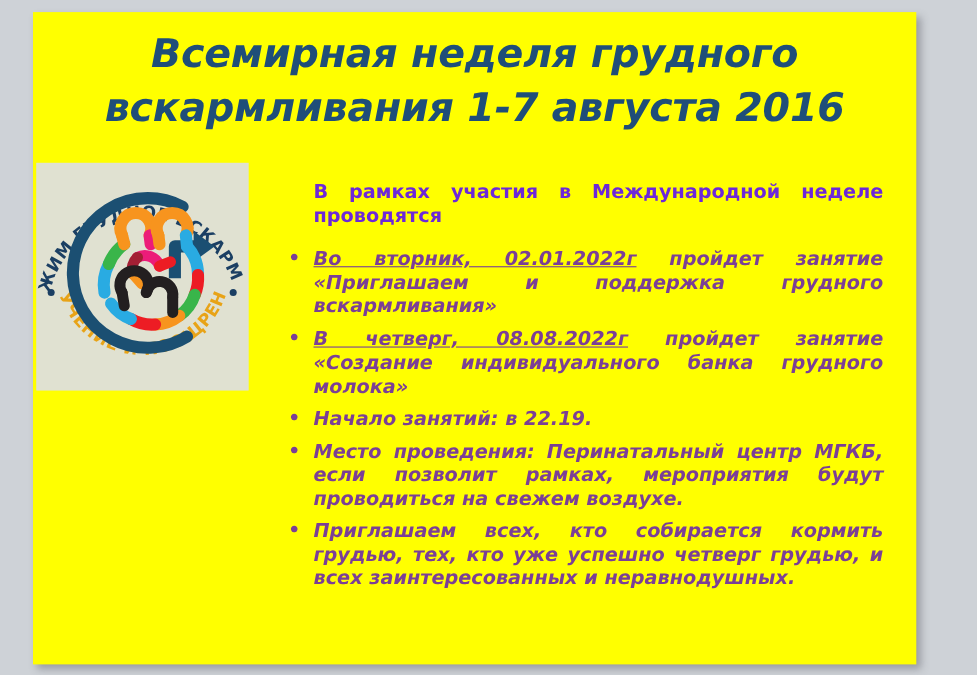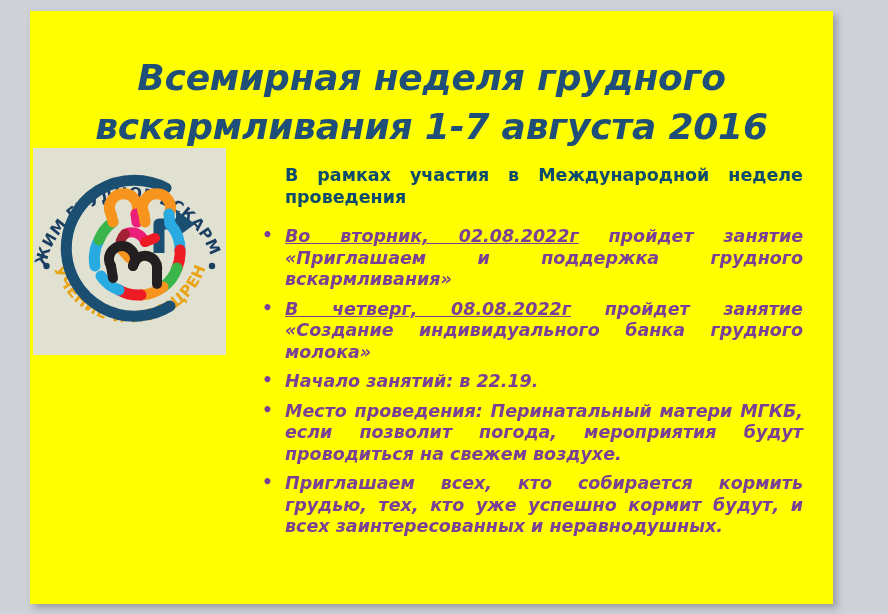--- a/index.html
+++ b/index.html
@@ -30,21 +30,21 @@
     height: 593px;
     background: #ffff00;
     box-shadow: 4px 4px 7px rgba(90, 90, 100, 0.45);
     overflow: hidden;
   }
 
   
   #title {
     position: absolute;
     left: 40px;
-    top: 42px;
+    top: 14px;
     width: 723px;
     text-align: center;
     color: #1f4e79;
     font-family: "DejaVu Sans", sans-serif;
     font-weight: bold;
     font-style: italic;
     font-size: 36px;
     line-height: 49px;
     letter-spacing: -0.2px;
   }
@@ -71,21 +71,21 @@
     color: #7b3f96;
     font-family: "DejaVu Sans", sans-serif;
   }
 
   .para-intro {
     margin: 0 0 0 29px;
     font-size: 17.5px;
     line-height: 22px;
     font-weight: bold;
     text-align: justify;
-    color: #0c4a6e;
+    color: #6d28d9;
   }
   .para-intro .last { text-align: left; }
 
   .gap { height: 9px; }
 
   ul.bullets {
     list-style: none;
     margin: 0;
     padding: 0;
   }
@@ -195,32 +195,32 @@
           <path d="M 124,122 L 124,136"></path>
           <path d="M 78,118 L 80,130"></path>
         </g>
       </svg>
     </div>
 
     <div id="body-col">
 
       <p class="para-intro">
         <span class="just" style="display:block">В рамках участия в Международной неделе</span>
-        <span class="last" style="display:block">проведения</span>
+        <span class="last" style="display:block">проводятся</span>
       </p>
 
       <div class="gap"></div>
 
 
       <div class="gap"></div>
 
       <ul class="bullets">
-        <li class="no-gap"><span class="u">Во вторник, 02.08.2022г</span><span> пройдет занятие «Приглашаем и поддержка грудного вскармливания»</span></li>
+        <li class="no-gap"><span class="u">Во вторник, 02.01.2022г</span><span> пройдет занятие «Приглашаем и поддержка грудного вскармливания»</span></li>
         <li><span class="u">В четверг, 08.08.2022г</span><span>  пройдет занятие «Создание индивидуального банка грудного молока»</span></li>
         <li><span>Начало занятий: в 22.19.</span></li>
-        <li><span>Место проведения: Перинатальный матери МГКБ, если позволит погода, мероприятия будут проводиться на свежем воздухе.</span></li>
-        <li class="big"><span>Приглашаем всех, кто собирается кормить грудью, тех, кто уже успешно кормит будут, и всех заинтересованных и неравнодушных.</span></li>
+        <li><span>Место проведения: Перинатальный центр МГКБ, если позволит рамках, мероприятия будут проводиться на свежем воздухе.</span></li>
+        <li class="big"><span>Приглашаем всех, кто собирается кормить грудью, тех, кто уже успешно четверг грудью, и всех заинтересованных и неравнодушных.</span></li>
       </ul>
 
     </div>
 
   </div>
 </div>
 
 </body></html>

